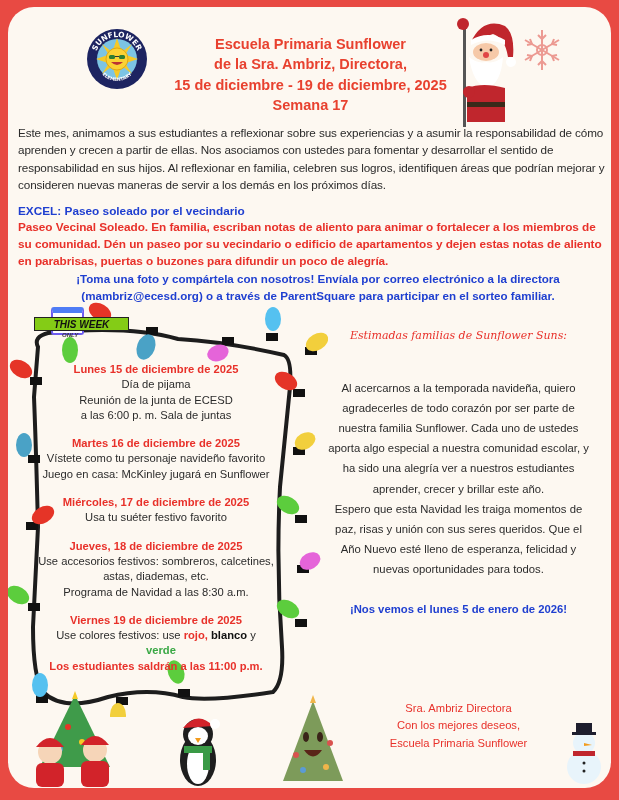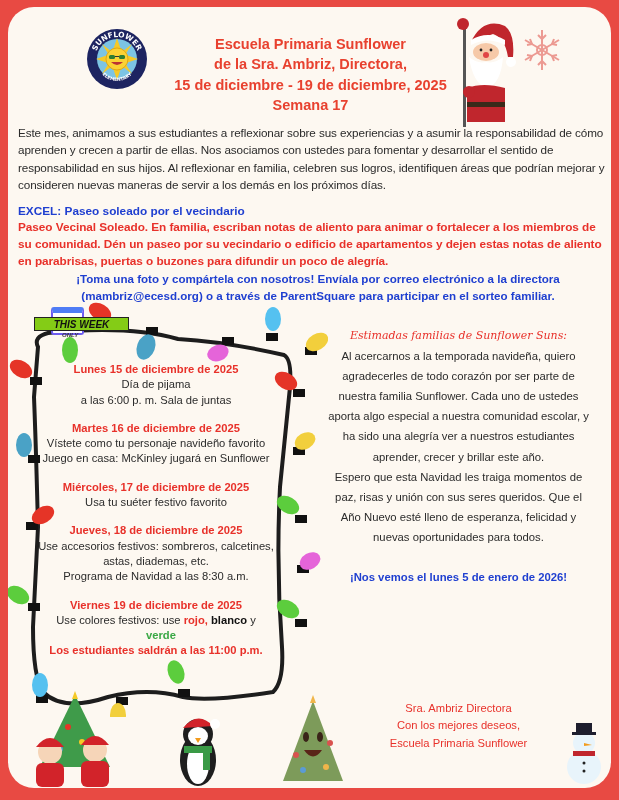--- a/index.html
+++ b/index.html
@@ -81,21 +81,21 @@
     text-align: center;
     color: #2b2b2b;
     font-size: 11.3px;
     line-height: 20.1px;
   }
   .greeting {
     color: #e8312a;
     font-family: "DejaVu Serif", serif;
     font-style: italic;
     font-size: 11px;
-    margin-bottom: 0;
+    margin-bottom: 32px;
   }
   .see-you {
     color: #1f3fd0; font-weight: bold; margin-top: 20px;
   }
   .signoff {
     position: absolute;
     left: 318px; width: 265px; top: 693px;
     text-align: center;
     color: #e8312a;
     font-size: 11.2px;
@@ -275,20 +275,21 @@
   <div class="badge">
     <div class="badge-cal"></div>
     <div class="badge-label">THIS WEEK</div>
     <div class="badge-only">ONLY</div>
   </div>
 
   <div class="schedule">
     <div class="day">
       <div class="day-title">Lunes 15 de diciembre de 2025</div>
       <div>Día de pijama</div>
+      <div>Reunión de la junta de ECESD</div>
       <div>a las 6:00 p. m. Sala de juntas</div>
     </div>
     <div class="day">
       <div class="day-title">Martes 16 de diciembre de 2025</div>
       <div>Vístete como tu personaje navideño favorito</div>
       <div>Juego en casa: McKinley jugará en Sunflower</div>
     </div>
     <div class="day">
       <div class="day-title">Miércoles, 17 de diciembre de 2025</div>
       <div>Usa tu suéter festivo favorito</div>

